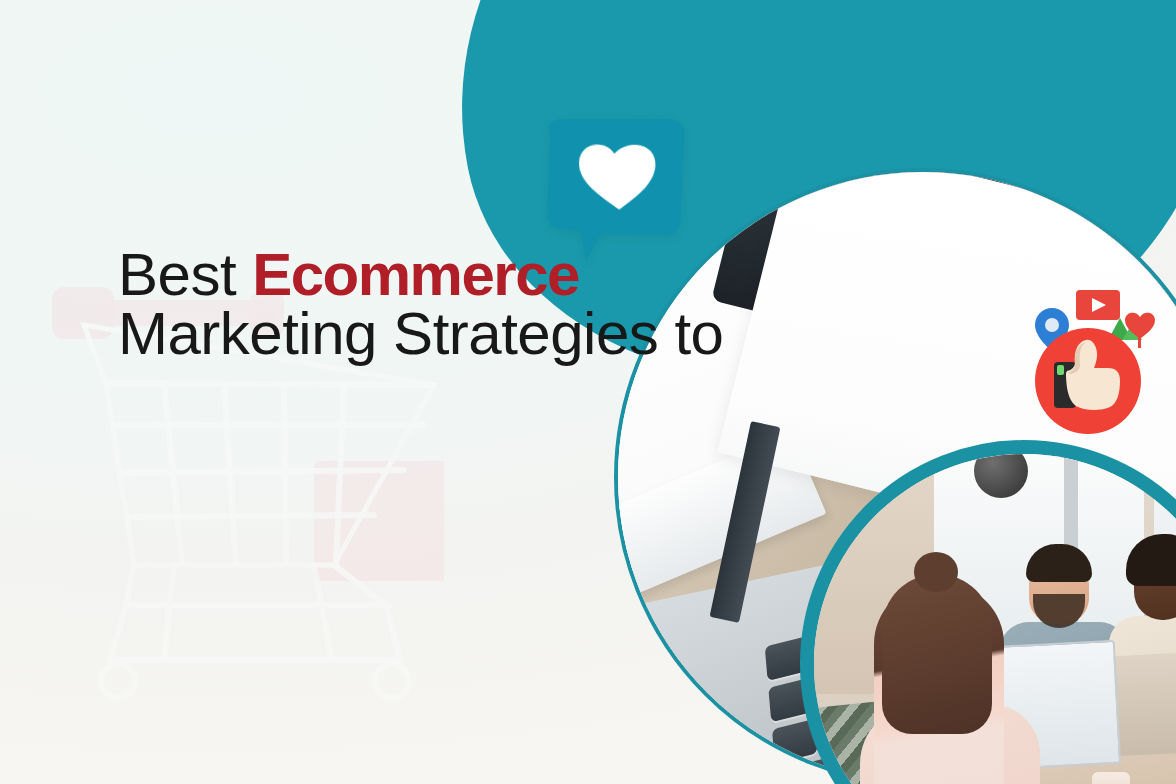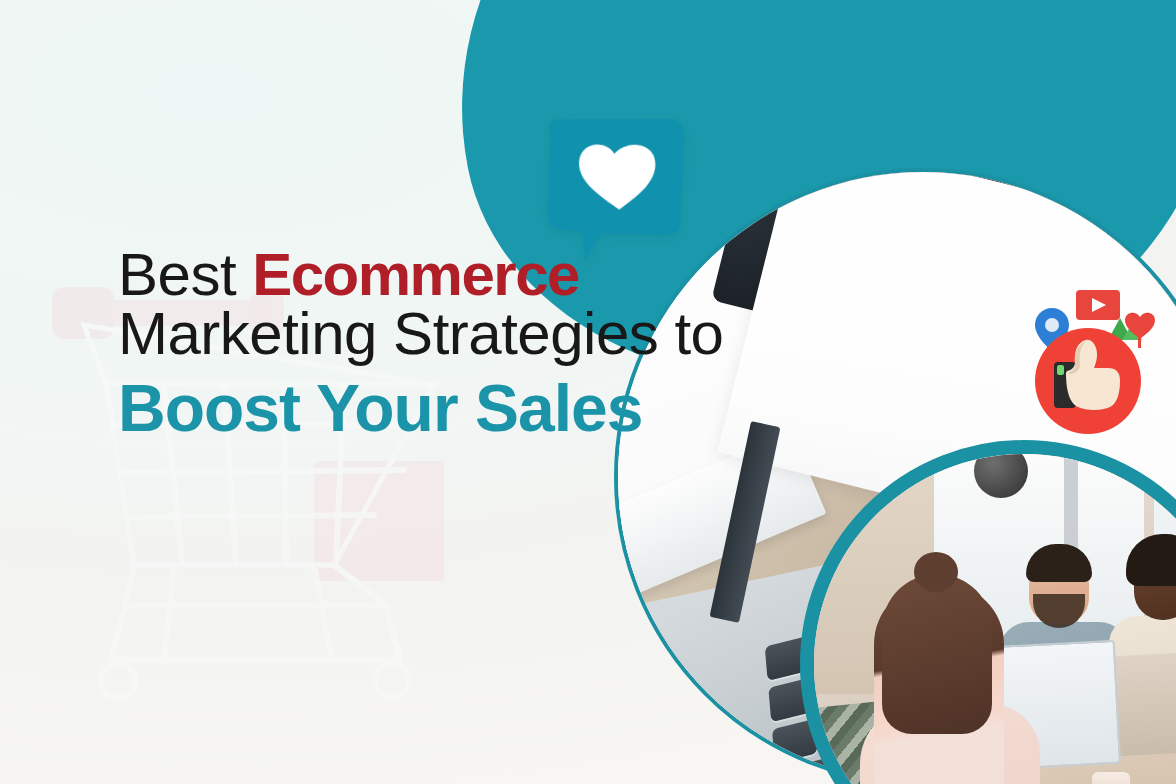--- a/index.html
+++ b/index.html
@@ -300,16 +300,15 @@
                c8 4 24 4 32 0 c7 -3 10 -14 10 -26 c0 -9 -4 -13 -12 -13 l-14 0
                c3 -7 4 -14 2 -20 c-2 -6 -6 -9 -10 -8 z" fill="#F6E6D2"></path>
       <path d="M51 89 c5 -1 8 -4 8 -9 c-1 -10 2 -20 11 -22 c-6 4 -7 13 -6 21
                c1 5 -3 10 -9 11 z" fill="#E2CDB3"></path>
     </svg>
   </div>
 
   <div class="headline">
     <div class="hl-line hl1"><span>Best </span><span class="accent">Ecommerce</span></div>
     <div class="hl-line hl2">Marketing Strategies to</div>
-    <div class="hl-line hl3">Boost Your Sales</div>
   </div>
 
 </div>
 
 </body></html>

